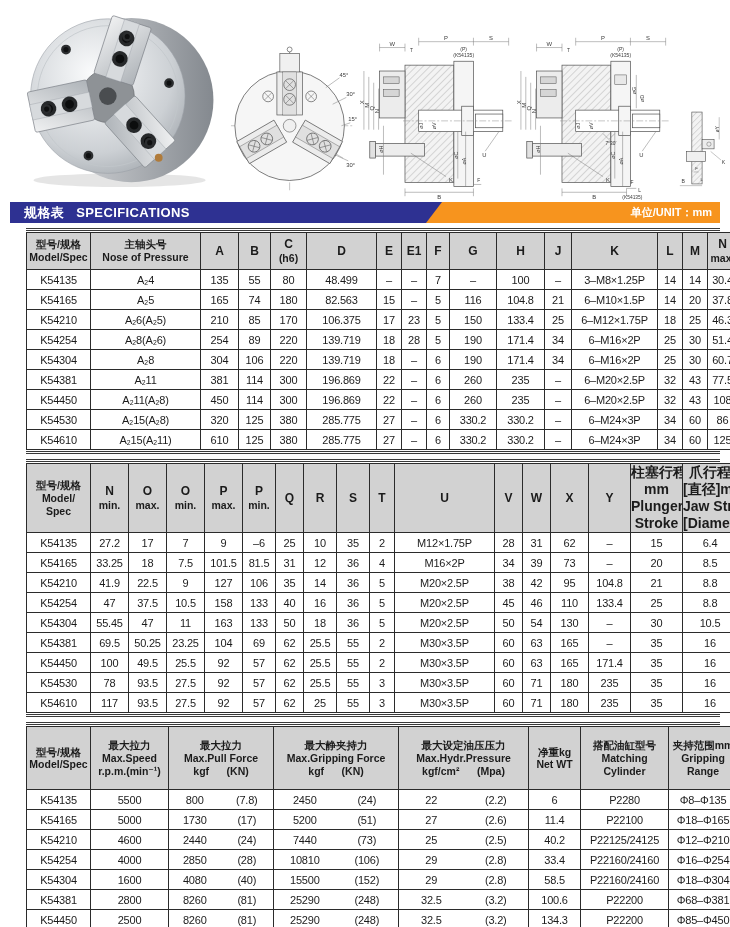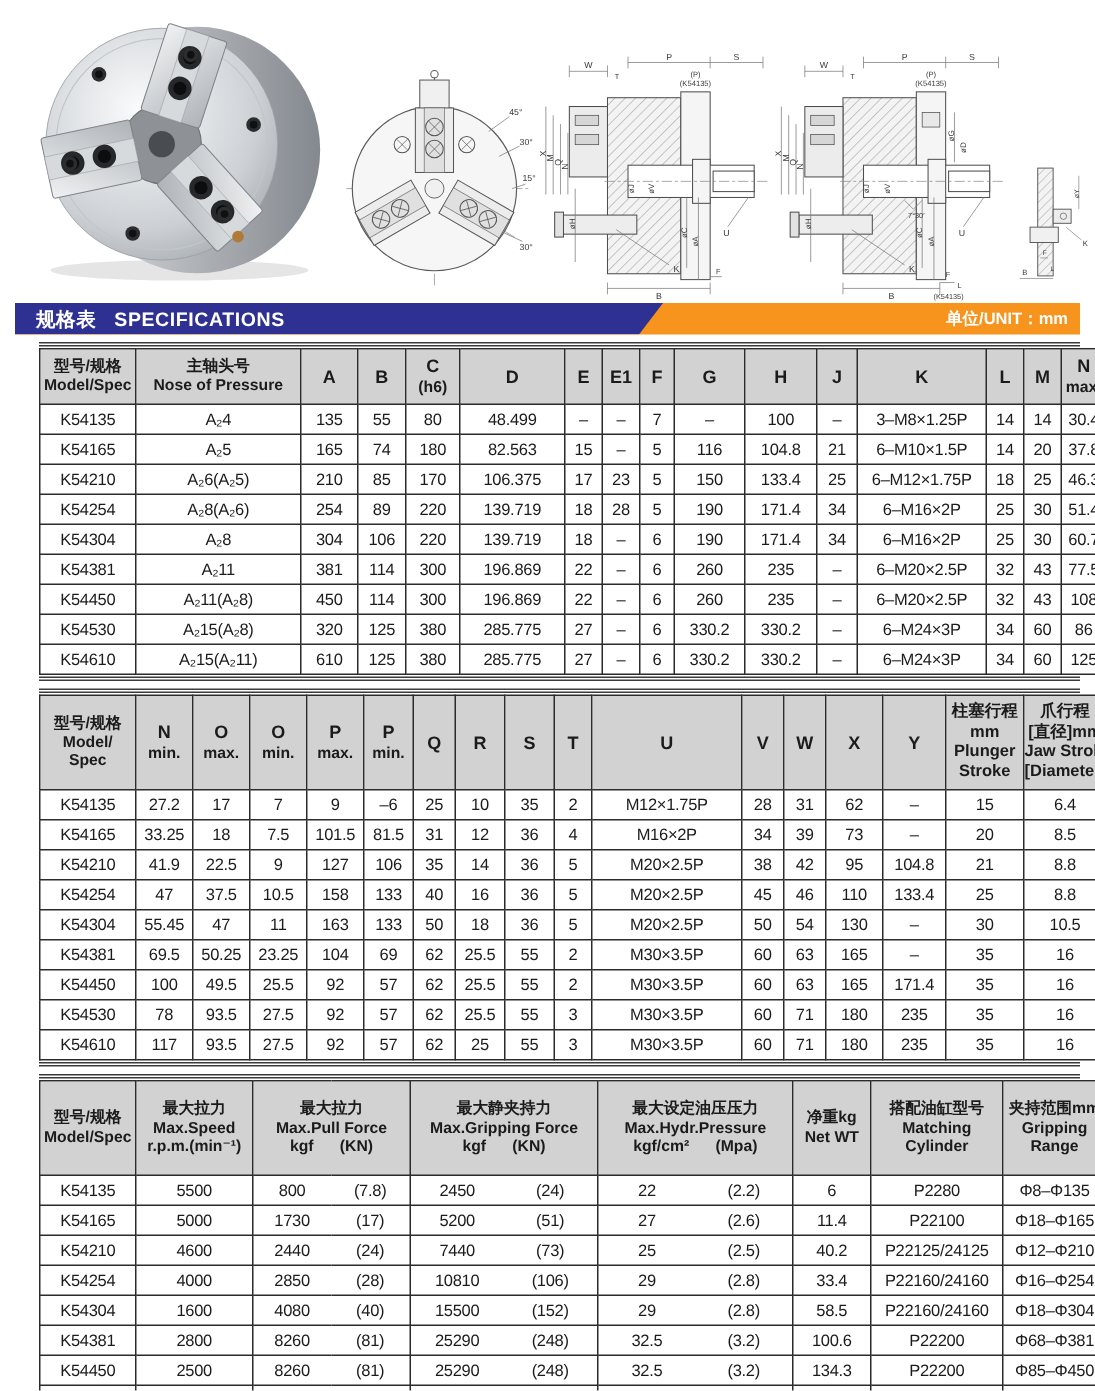--- a/index.html
+++ b/index.html
@@ -17,21 +17,21 @@
   .spec-bar .unit{position:absolute;right:8px;top:0;height:100%;display:flex;align-items:center;color:#fff;font-weight:bold;font-size:11px;}
   .tbl{margin:5px 10px 0 26px;border-top:3px double #3a3a3a;border-bottom:3px double #3a3a3a;padding:1px 0;}
   table.spec-table{border-collapse:collapse;table-layout:fixed;width:710px;}
   .spec-table th,.spec-table td{border:1px solid #2b2b2b;text-align:center;vertical-align:middle;overflow:hidden;padding:0;}
   .spec-table th{background:var(--th-bg,#d2d2d2);font-weight:bold;}
   #t1-mount th{height:36px;}
   #t2-mount th,#t3-mount th{height:62px;}
   .spec-table td{height:19px;font-size:11px;background:#fff;letter-spacing:-.2px;white-space:nowrap;}
   .hl{font-size:10.5px;line-height:1.22;white-space:pre;}
   .hl.big{font-size:12px;}
-  .hl.sm{font-size:11px;}
+  .hl.sm{font-size:14px;}
   td.nbr{border-right:none;}
   td.nbl{border-left:none;}
   svg text{fill:#3a3a3a;}
 </style>
 </head>
 <body>
 
 <div class="top-area">
 
   <svg class="chuck" viewBox="0 0 220 186">

